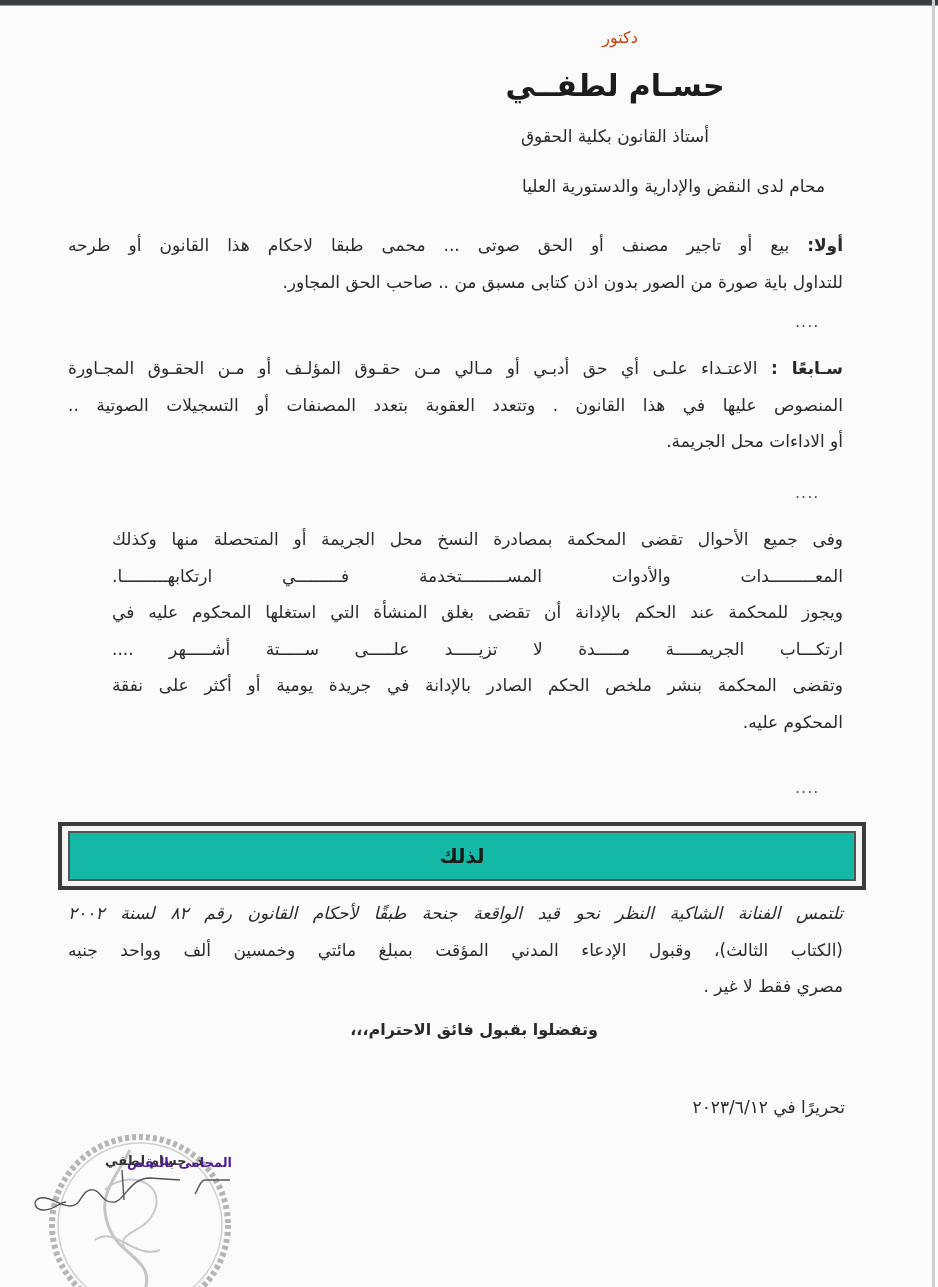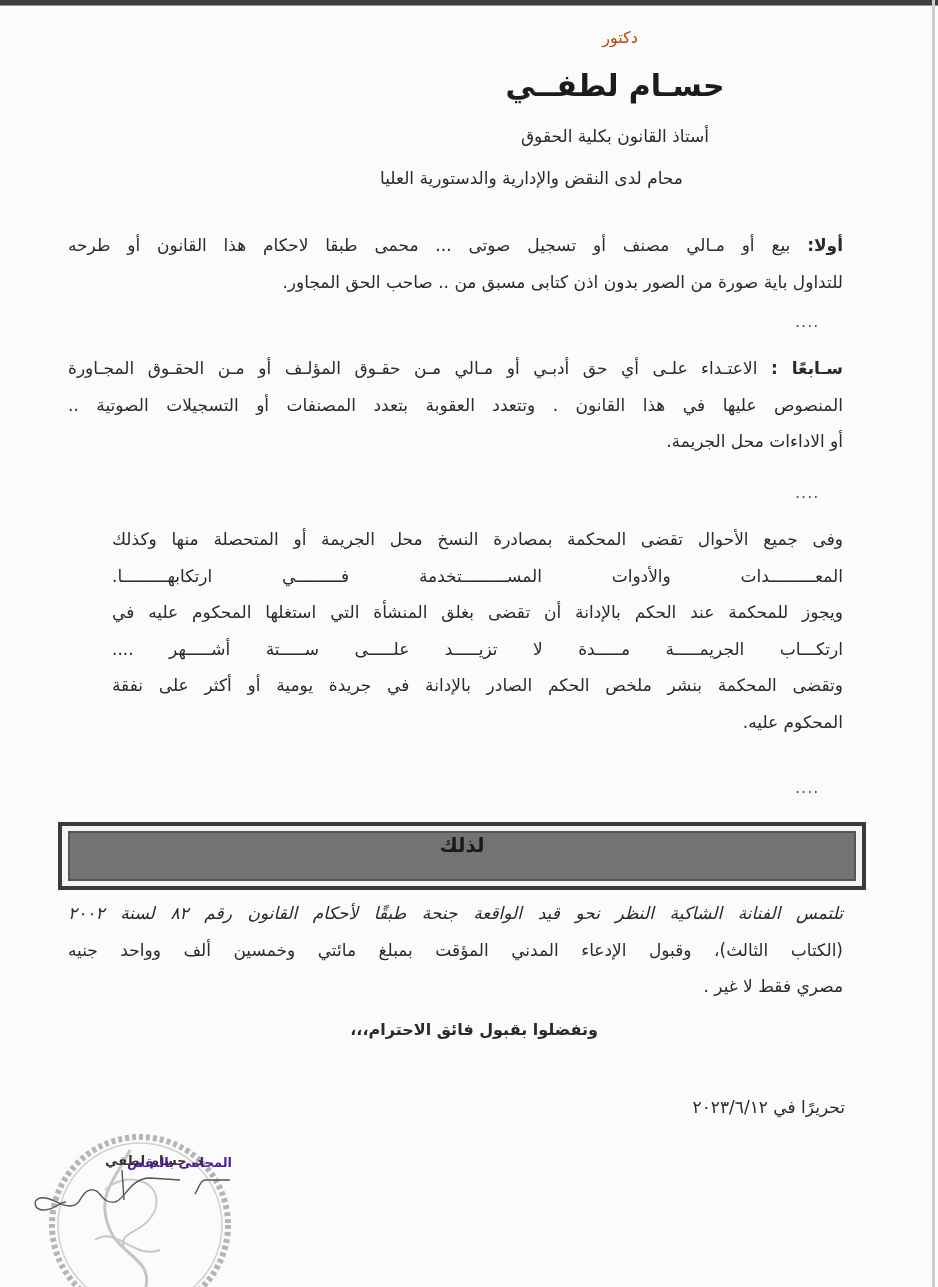--- a/index.html
+++ b/index.html
@@ -12,41 +12,41 @@
   .top-edge { position:absolute; left:0; top:0; width:938px; height:5px; background:#3a3f44; }
   .top-edge2 { position:absolute; left:0; top:5px; width:938px; height:1px; background:#9a9a9a; }
   .right-edge { position:absolute; right:3px; top:0; width:3px; height:1287px; background:#cfcfcf; }
 
   .rtl { direction:rtl; unicode-bidi:embed; }
   .abs { position:absolute; }
 
   .hdr-title { top:28px; left:560px; width:120px; text-align:center; font-size:16px; color:#c2410c; }
   .hdr-name { top:68px; left:500px; width:230px; text-align:center; font-size:30px; font-weight:bold; color:#1c1c1c; letter-spacing:1px; }
   .hdr-line1 { top:126px; left:480px; width:270px; text-align:center; font-size:17px; }
-  .hdr-line2 { top:168px; left:380px; width:445px; text-align:left; font-size:17px; }
+  .hdr-line2 { top:176px; left:380px; width:445px; text-align:right; font-size:17px; }
 
   .para { position:absolute; right:95px; width:775px; font-size:17px; line-height:36.5px; text-align:justify; text-align-last:right; }
   .para .lead { font-weight:bold; }
   .dots { position:absolute; left:795px; font-size:16px; color:#555; letter-spacing:1px; }
 
   .p1 { top:227px; }
   .p2 { top:350px; }
   .p3 { top:521px; }
   .p3 .line { display:block; text-align:justify; text-align-last:justify;margin-left:44px; }
   .p3 .line.r { text-align-last:right; }
 
   .box-outer {
     position:absolute; left:58px; top:822px; width:808px; height:68px;
     border:4px solid #3b3b3b; box-sizing:border-box;
     background:#f4f4f4;
   }
   .box-inner {
     position:absolute; left:6px; top:5px; right:6px; bottom:5px;
-    border:2px solid #555; background:#737373;
-    display:flex; justify-content:center;
+    border:2px solid #555; background:#14b8a6;
+    display:flex; align-items:center; justify-content:center;
   }
   .box-label { font-size:20px; font-weight:bold; color:#1a1a1a; }
 
   .p4 { top:895px; }
 
   .closing { top:1020px; left:328px; width:270px; text-align:right; font-size:16px; font-weight:bold; }
   .dated { top:1097px; left:600px; width:245px; text-align:right; font-size:17px; }
 
   .stamp { position:absolute; left:35px; top:1110px; width:210px; height:190px; }
   .stamp-text1 { position:absolute; left:105px; top:1117px; font-size:13px; font-weight:bold; color:#333;margin-top:36px; }
@@ -60,21 +60,21 @@
 <div class="right-edge"></div>
 
 <div class="abs rtl hdr-title">دكتور</div>
 <div class="abs rtl hdr-name">حسـام لطفــي</div>
 <div class="abs rtl hdr-line1">أستاذ القانون بكلية الحقوق</div>
 <div class="abs rtl hdr-line2">محام لدى النقض والإدارية والدستورية العليا</div>
 
 <div class="para rtl p1">
   <span class="line" style="display:block;text-align:justify;text-align-last:justify;">
     <span class="lead">أولا:</span>
-    <span>بيع أو مـالي مصنف أو تسجيل صوتى ... محمى طبقا لاحكام هذا القانون أو طرحه</span>
+    <span>بيع أو تاجير مصنف أو الحق صوتى ... محمى طبقا لاحكام هذا القانون أو طرحه</span>
   </span>
   <span style="display:block;">للتداول باية صورة من الصور بدون اذن كتابى مسبق من .. صاحب الحق المجاور.</span>
 </div>
 <div class="dots" style="top:312px;">....</div>
 
 <div class="para rtl p2">
   <span style="display:block;text-align:justify;text-align-last:justify;">
     <span class="lead">سـابعًا :</span>
     <span>الاعتـداء علـى أي حق أدبـي أو مـالي مـن حقـوق المؤلـف أو مـن الحقـوق المجـاورة</span>
   </span>

